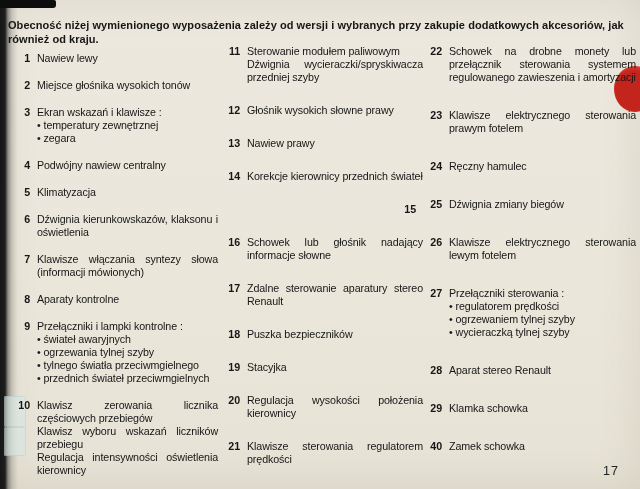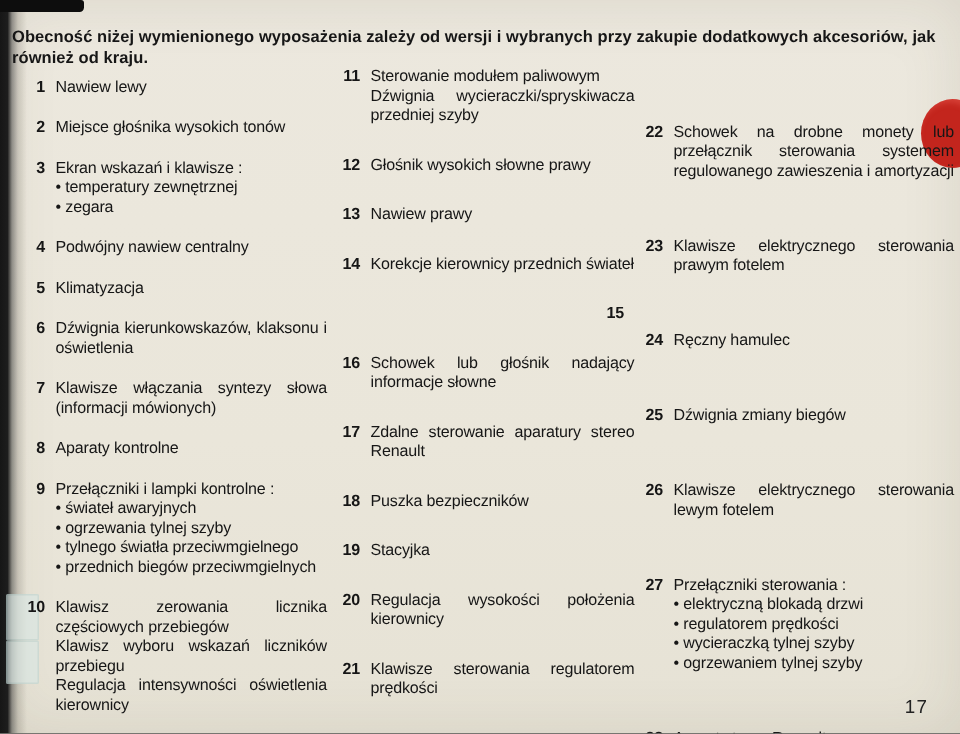--- a/index.html
+++ b/index.html
@@ -23,21 +23,21 @@
     font-weight:bold;font-size:11px;line-height:13.5px;letter-spacing:0.05px;
   }
   .header .hline{white-space:nowrap;}
   .col{position:absolute;font-size:10.7px;line-height:13px;letter-spacing:-0.1px;}
   .col1{left:12px;top:52px;width:206px;}
   .col2{left:222px;top:45px;width:201px;}
   .col3{left:424px;top:45px;width:212px;}
   .item{display:flex;align-items:flex-start;}
   .col1 .item{margin-bottom:14px;}
   .col2 .item{margin-bottom:20px;justify-content:flex-end;}
-  .col3 .item{margin-bottom:25px;margin-top:37px;}
+  .col3 .item{margin-bottom:25px;}
   .num{flex:0 0 18px;text-align:right;font-weight:bold;margin-right:7px;}
   .itext{flex:1 1 auto;min-width:0;}
   .col1 .itext{max-width:182px;}
   .col2 .itext{max-width:177px;}
   .col3 .itext{max-width:188px;}
   .para{text-align:justify;}
   .page-number{position:absolute;right:21px;bottom:11px;font-size:12.5px;letter-spacing:1px;color:#222;}
 </style>
 </head>
 <body>
@@ -124,21 +124,21 @@
       </div>
 
       <div class="item">
         <span class="num">9</span>
         <div class="itext">
 
         <div class="para">Przełączniki i lampki kontrolne :</div>
           <div class="para">• świateł awaryjnych</div>
           <div class="para">• ogrzewania tylnej szyby</div>
           <div class="para">• tylnego światła przeciwmgielnego</div>
-          <div class="para">• przednich biegów przeciwmgielnych</div>
+          <div class="para">• przednich świateł przeciwmgielnych</div>
         </div>
       </div>
 
       <div class="item">
         <span class="num">10</span>
         <div class="itext">
 
         <div class="para">Klawisz zerowania licznika częściowych przebiegów</div>
           <div class="para">Klawisz wyboru wskazań liczników przebiegu</div>
           <div class="para">Regulacja intensywności oświetlenia kierownicy</div>
@@ -274,24 +274,23 @@
 
         <div class="para">Klawisze elektrycznego sterowania lewym fotelem</div>
         </div>
       </div>
 
       <div class="item">
         <span class="num">27</span>
         <div class="itext">
 
         <div class="para">Przełączniki sterowania :</div>
-          <div class="para">• elektryczną blokadą drzwi</div>
           <div class="para">• regulatorem prędkości</div>
+          <div class="para">• ogrzewaniem tylnej szyby</div>
           <div class="para">• wycieraczką tylnej szyby</div>
-          <div class="para">• ogrzewaniem tylnej szyby</div>
         </div>
       </div>
 
       <div class="item">
         <span class="num">28</span>
         <div class="itext">
 
         <div class="para">Aparat stereo Renault</div>
         </div>
       </div>

